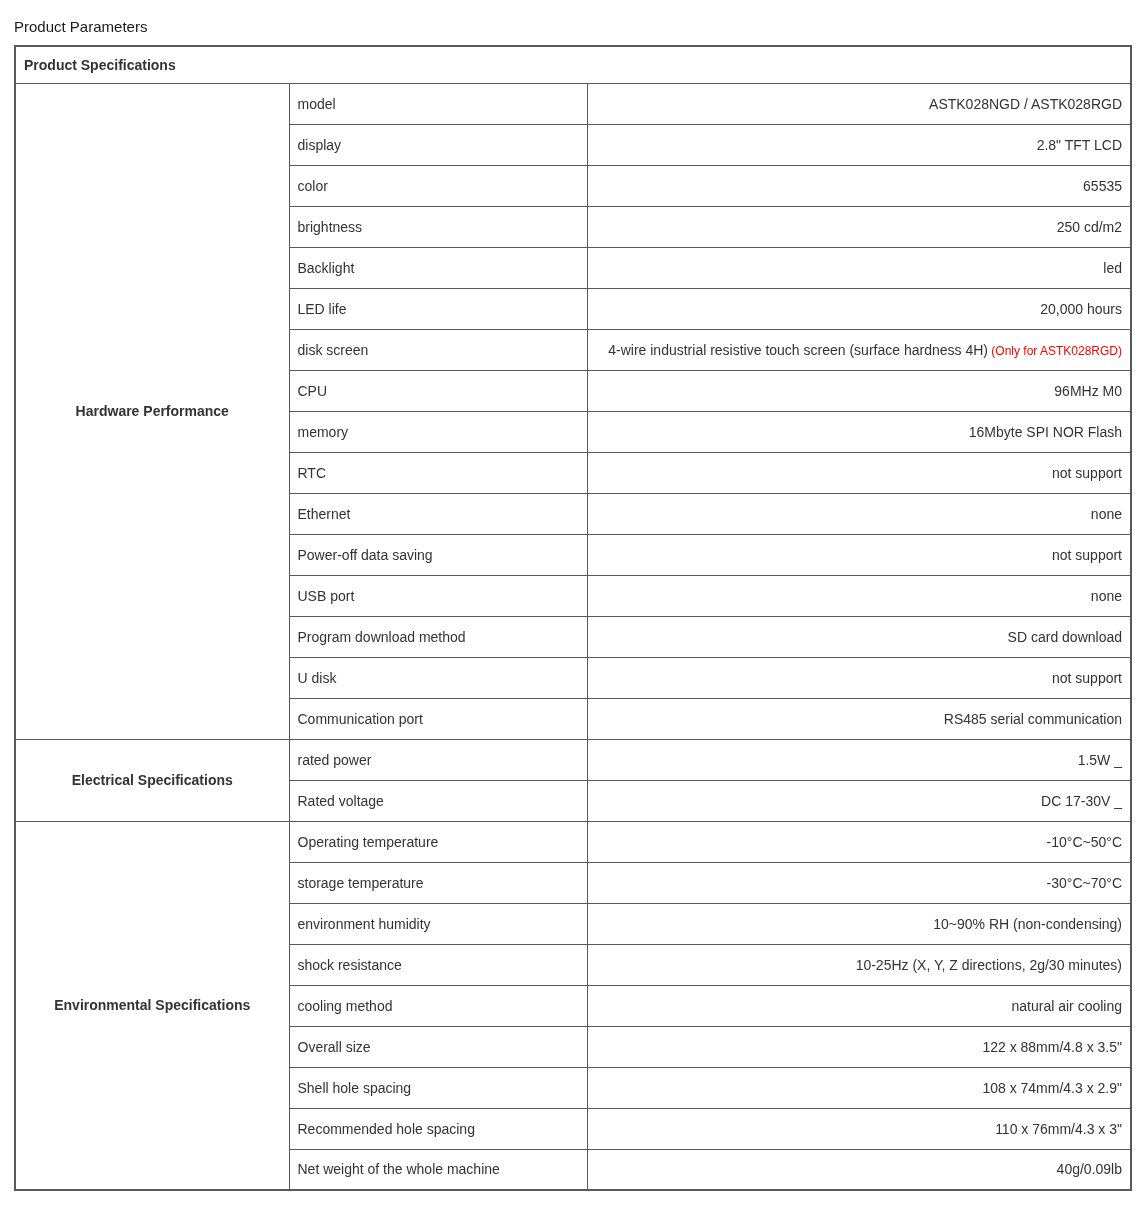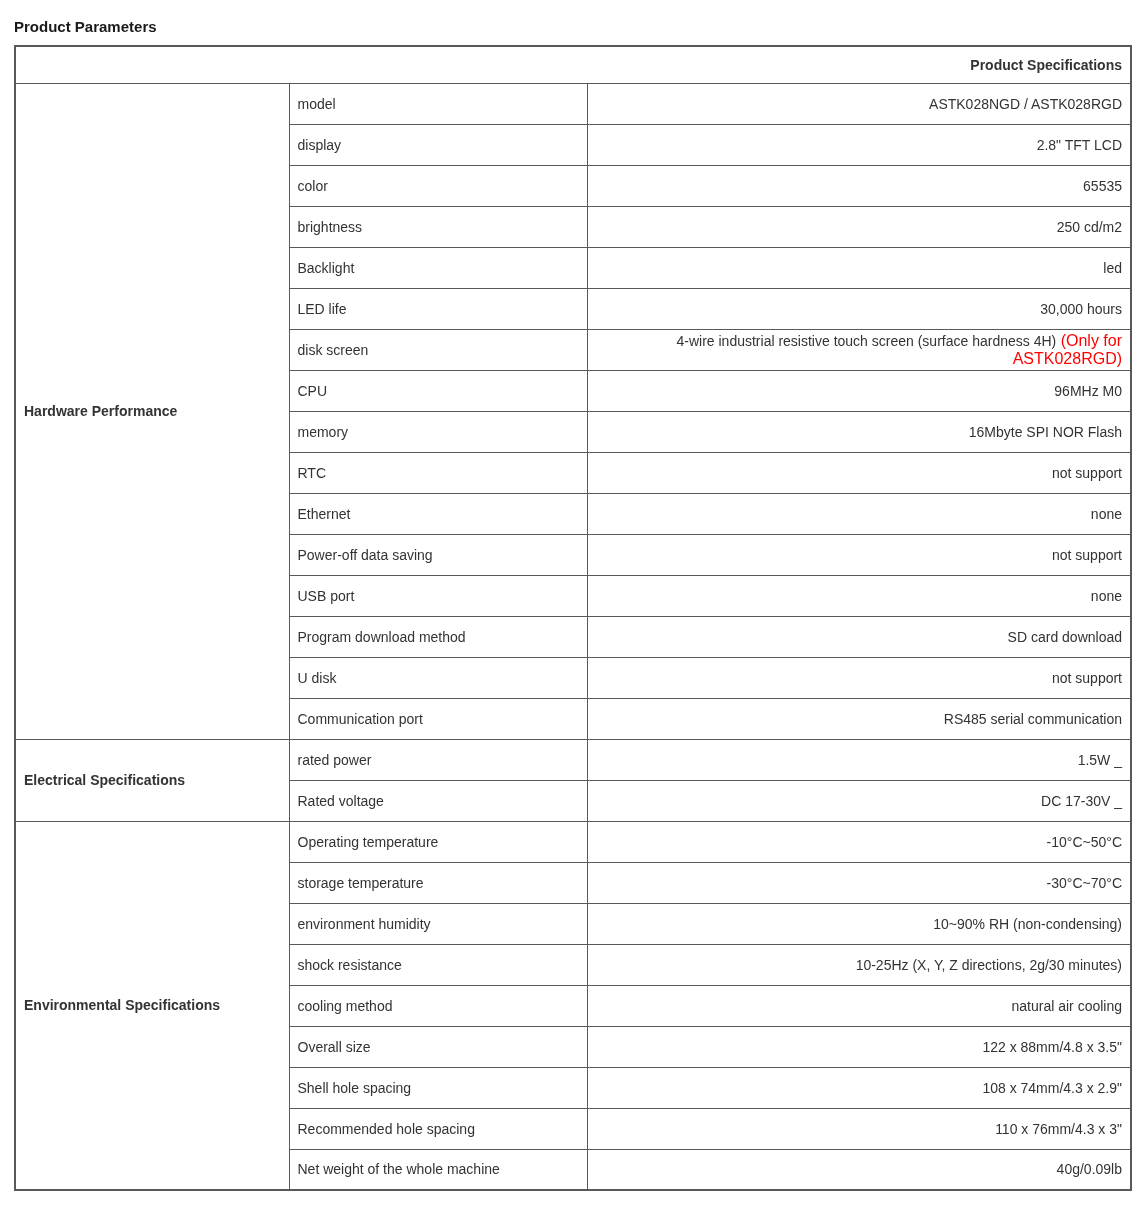--- a/index.html
+++ b/index.html
@@ -12,65 +12,65 @@
   *{box-sizing:border-box;}
   html,body{margin:0;padding:0;background:#ffffff;}
   body{
     width:1144px;
     font-family:"Liberation Sans","DejaVu Sans",sans-serif;
     color:var(--text);
   }
   .page{padding:14px 14px 12px 14px;}
   .page-title{
     font-size:15px;
-    font-weight:bold;
+    font-weight:normal;
     color:var(--title);
     margin:4px 0 10px 0;
   }
   table.spec-table{
     border-collapse:collapse;
     width:1116px;
     table-layout:fixed;
     border:2px solid var(--border);
   }
   table.spec-table td{
     border:1px solid var(--border);
     font-size:14px;
     color:var(--text);
     padding:2px 8px;
     background:#ffffff;
   }
   td.header-cell{
     background:var(--header-bg);
-    text-align:right;
+    text-align:left;
     font-weight:bold;
     height:37px;
     font-size:14px;
     color:#2b2b2b;
   }
   td.group-cell{
     background:var(--header-bg);
-    text-align:left;
+    text-align:center;
     font-weight:bold;
     color:#2b2b2b;
     width:274px;
   }
   td.param-cell{
     text-align:left;
     height:41px;
     width:298px;
   }
   td.value-cell{
     text-align:right;
     padding-left:10px;
     height:41px;
   }
   .note{
     color:var(--note);
-    font-size:16px;
+    font-size:12px;
   }
 </style>
 </head>
 <body>
 
 <div class="page">
   <div class="page-title">Product Parameters</div>
 
   <table class="spec-table">
     <colgroup>
@@ -99,21 +99,21 @@
         <tr>
           <td class="param-cell">brightness</td>
           <td class="value-cell"><span>250 cd/m2</span></td>
         </tr>
         <tr>
           <td class="param-cell">Backlight</td>
           <td class="value-cell"><span>led</span></td>
         </tr>
         <tr>
           <td class="param-cell">LED life</td>
-          <td class="value-cell"><span>30,000 hours</span></td>
+          <td class="value-cell"><span>20,000 hours</span></td>
         </tr>
         <tr>
           <td class="param-cell">disk screen</td>
           <td class="value-cell"><span>4-wire industrial resistive touch screen (surface hardness 4H)</span><span class="note"> (Only for ASTK028RGD)</span></td>
         </tr>
         <tr>
           <td class="param-cell">CPU</td>
           <td class="value-cell"><span>96MHz M0</span></td>
         </tr>
         <tr>

